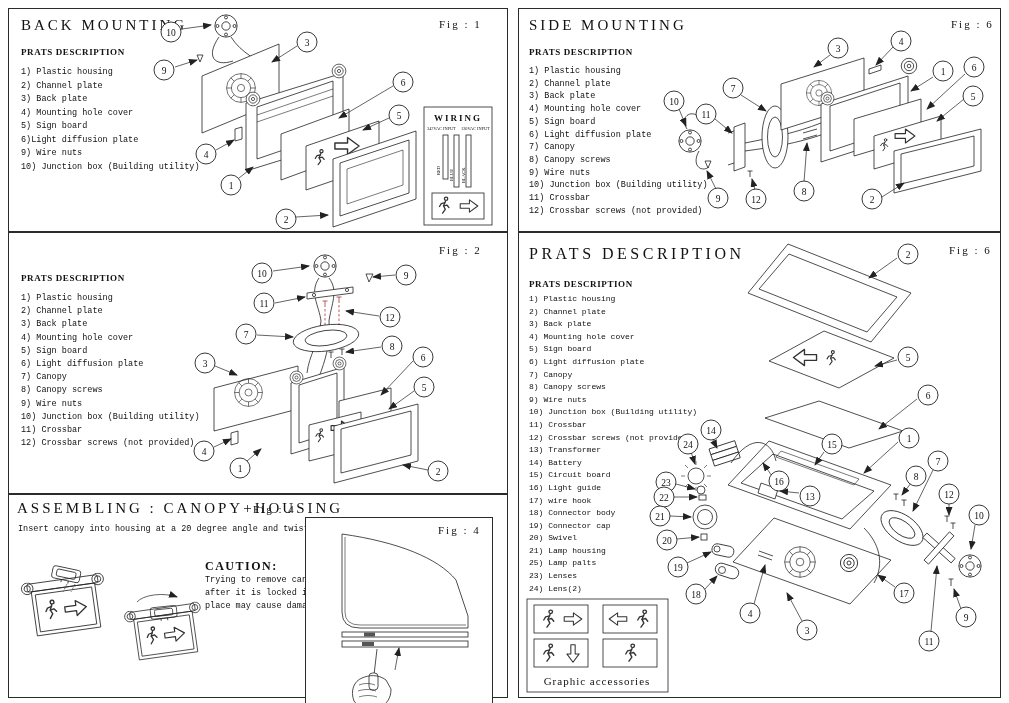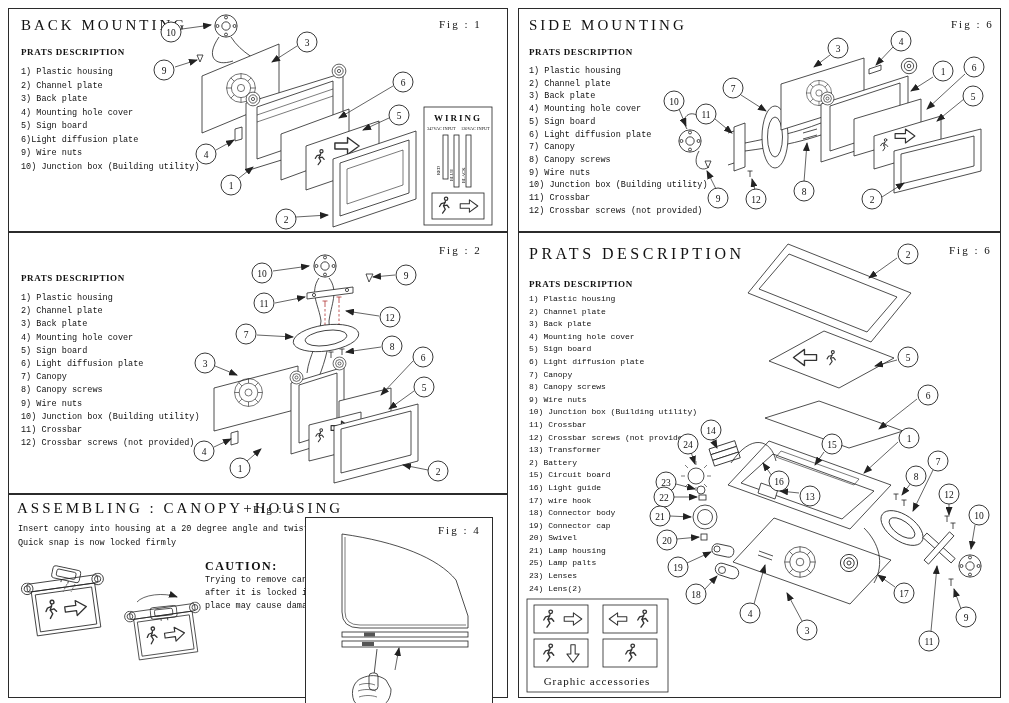--- a/index.html
+++ b/index.html
@@ -350,21 +350,20 @@
           <text y="3.5">2</text>
         </g>
     </svg>
   </section>
 
   <section class="panel" style="left:8px;top:494px;width:500px;height:204px">
     <div class="title" style="left:8px;top:5px">ASSEMBLING : CANOPY+HOUSING</div>
     <div class="fig-label" style="left:244px;top:8px">Fig : 4</div>
     <div class="note-lines" style="left:9px;top:27px">
         <div>Insert canopy into housing at a 20 degree angle and twist</div>
-        <div>Quick snap is now locked firmly</div>
       </div>
     <div class="caution-title" style="left:196px;top:64px">CAUTION:</div>
     <div class="caution-lines" style="left:196px;top:79px">
         <div>Trying to remove canopy</div>
         <div>after it is locked in</div>
         <div>place may cause damage</div>
       </div>
     <svg class="diagram" style="top:55px" width="300" height="149" viewBox="0 0 300 149">
       <defs>
           <marker id="m3" markerWidth="9" markerHeight="7" refX="8" refY="3.5" orient="auto" markerUnits="userSpaceOnUse">
@@ -558,21 +557,21 @@
         <div>4) Mounting hole cover</div>
         <div>5) Sign board</div>
         <div>6) Light diffusion plate</div>
         <div>7) Canopy</div>
         <div>8) Canopy screws</div>
         <div>9) Wire nuts</div>
         <div>10) Junction box (Building utility)</div>
         <div>11) Crossbar</div>
         <div>12) Crossbar screws (not provided)</div>
         <div>13) Transformer</div>
-        <div>2) Battery</div>
+        <div>14) Battery</div>
         <div>15) Circuit board</div>
         <div>16) Light guide</div>
         <div>17) wire hook</div>
         <div>18) Connector body</div>
         <div>19) Connector cap</div>
         <div>20) Swivel</div>
         <div>21) Lamp housing</div>
         <div>25) Lamp palts</div>
         <div>23) Lenses</div>
         <div>24) Lens(2)</div>

